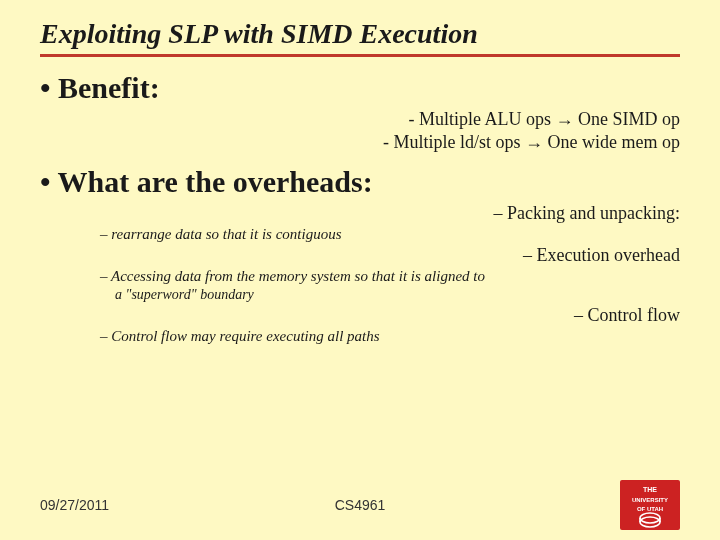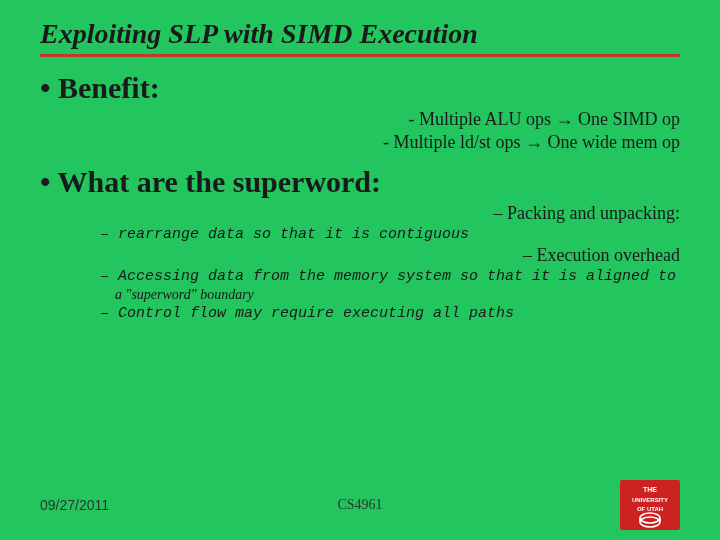--- a/index.html
+++ b/index.html
@@ -9,21 +9,21 @@
       height: 540px;
       background: #f5f5f0;
       font-family: 'Times New Roman', Times, serif;
       overflow: hidden;
       position: relative;
     }
 
     .slide {
       width: 720px;
       height: 540px;
-      background: #22c55e;
+      background: #fef9c3;
       padding: 18px 40px 10px 40px;
       position: relative;
     }
 
     .title-container {
       border-bottom: 3px solid #c0392b;
       padding-bottom: 4px;
       margin-bottom: 14px;
     }
 
@@ -50,21 +50,20 @@
       color: #1a1a1a;
       text-align: right;
     }
 
     .bullet-subsub {
       font-size: 15px;
       margin-left: 60px;
       margin-top: 2px;
       color: #1a1a1a;
       font-style: italic;
-      font-family: Liberation Mono, monospace;
     }
 
     .bullet-subsubsub {
       font-size: 14px;
       margin-left: 75px;
       margin-top: 2px;
       color: #1a1a1a;
       font-style: italic;
     }
 
@@ -84,21 +83,21 @@
 
     .footer-date {
       font-size: 14px;
       color: #333;
       font-family: Arial, sans-serif;
     }
 
     .footer-course {
       font-size: 14px;
       color: #333;
-      font-family: Liberation Serif, serif;
+      font-family: Liberation Sans, sans-serif;
       position: absolute;
       left: 50%;
       transform: translateX(-50%);
     }
 
     .logo-container {
       display: flex;
       align-items: center;
       gap: 4px;
     }
@@ -125,39 +124,42 @@
 
   <div class="bullet-sub">
     - Multiple ALU ops <span class="arrow">→</span> One SIMD op
   </div>
   <div class="bullet-sub">
     - Multiple ld/st ops <span class="arrow">→</span> One wide mem op
   </div>
 
   <div class="section-gap"></div>
 
-  <div class="bullet-main">• What are the superword:</div>
+  <div class="bullet-main">• What are the overheads:</div>
 
   <div class="bullet-sub">
     – Packing and unpacking:
   </div>
   <div class="bullet-subsub">
     – rearrange data so that it is contiguous
   </div>
 
   <div class="bullet-sub">
     – Execution overhead
   </div>
   <div class="bullet-subsub">
     – Accessing data from the memory system so that it is aligned to
   </div>
   <div class="bullet-subsubsub">
     a "superword" boundary
   </div>
 
+  <div class="bullet-sub">
+    – Control flow
+  </div>
   <div class="bullet-subsub">
     – Control flow may require executing all paths
   </div>
 
   <div class="footer">
     <span class="footer-date">09/27/2011</span>
     <span class="footer-course">CS4961</span>
     <div class="logo-container">
       <svg class="logo-svg" viewBox="0 0 60 50" xmlns="http://www.w3.org/2000/svg">
 

